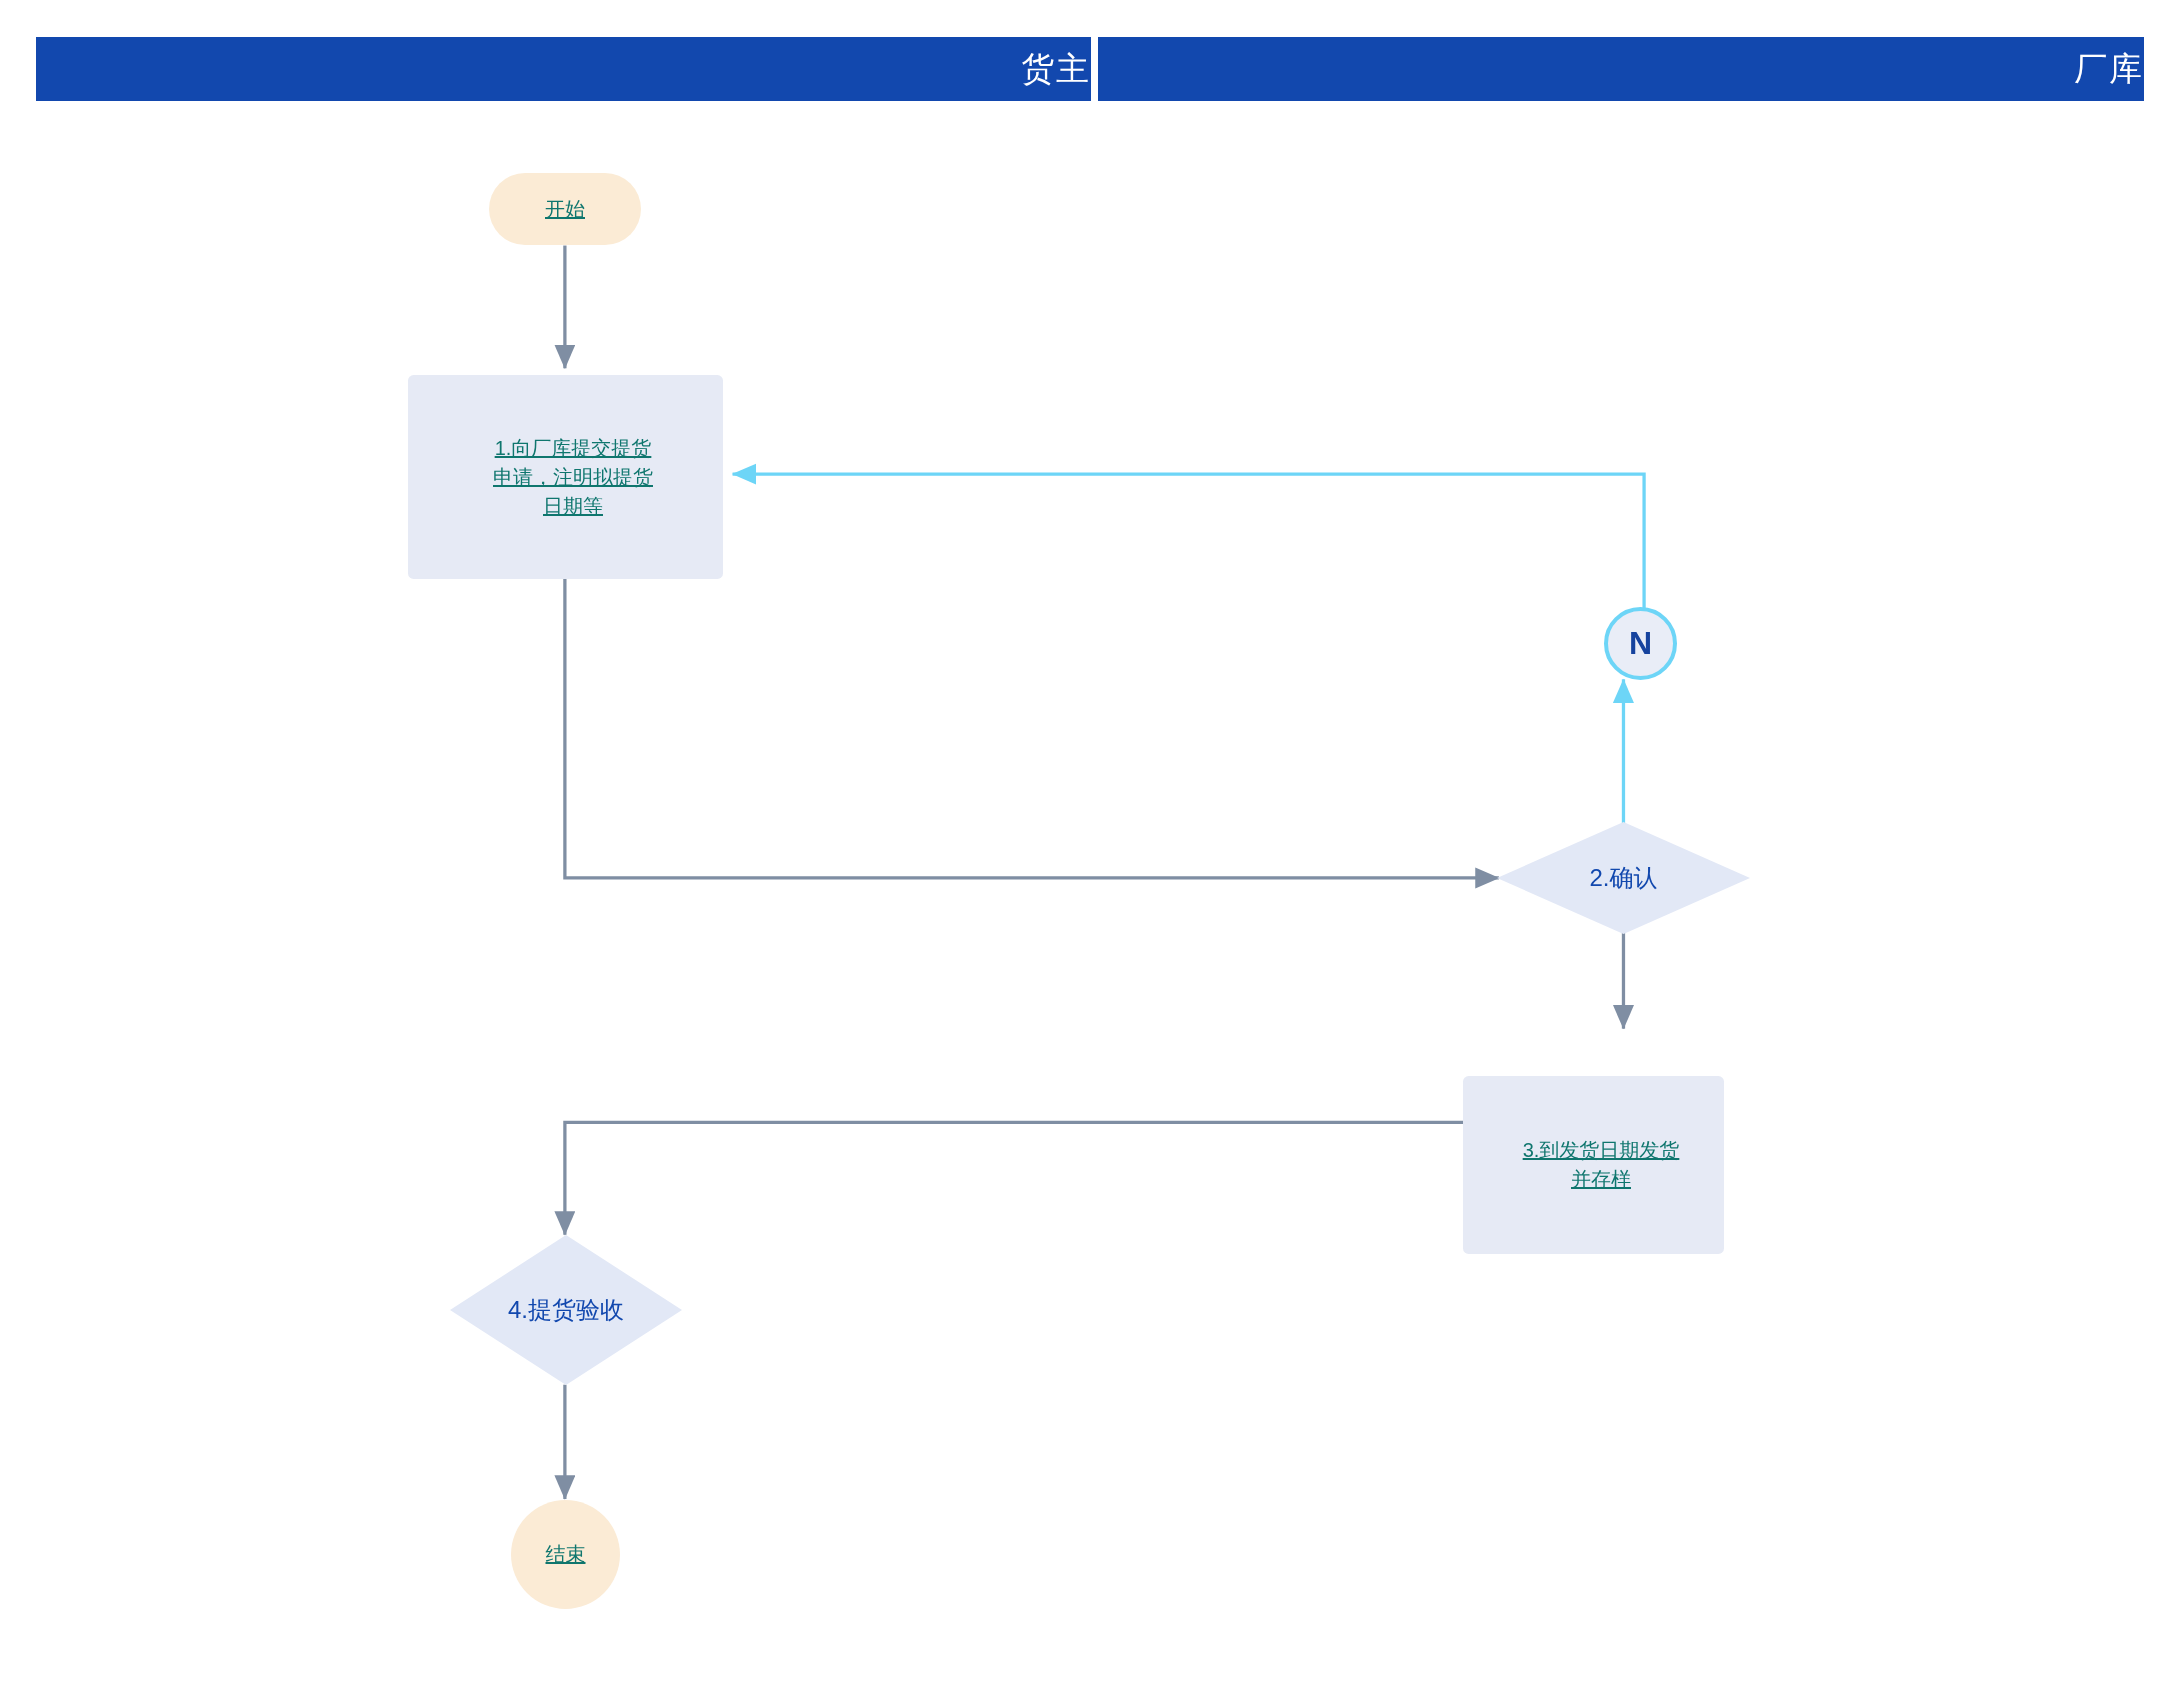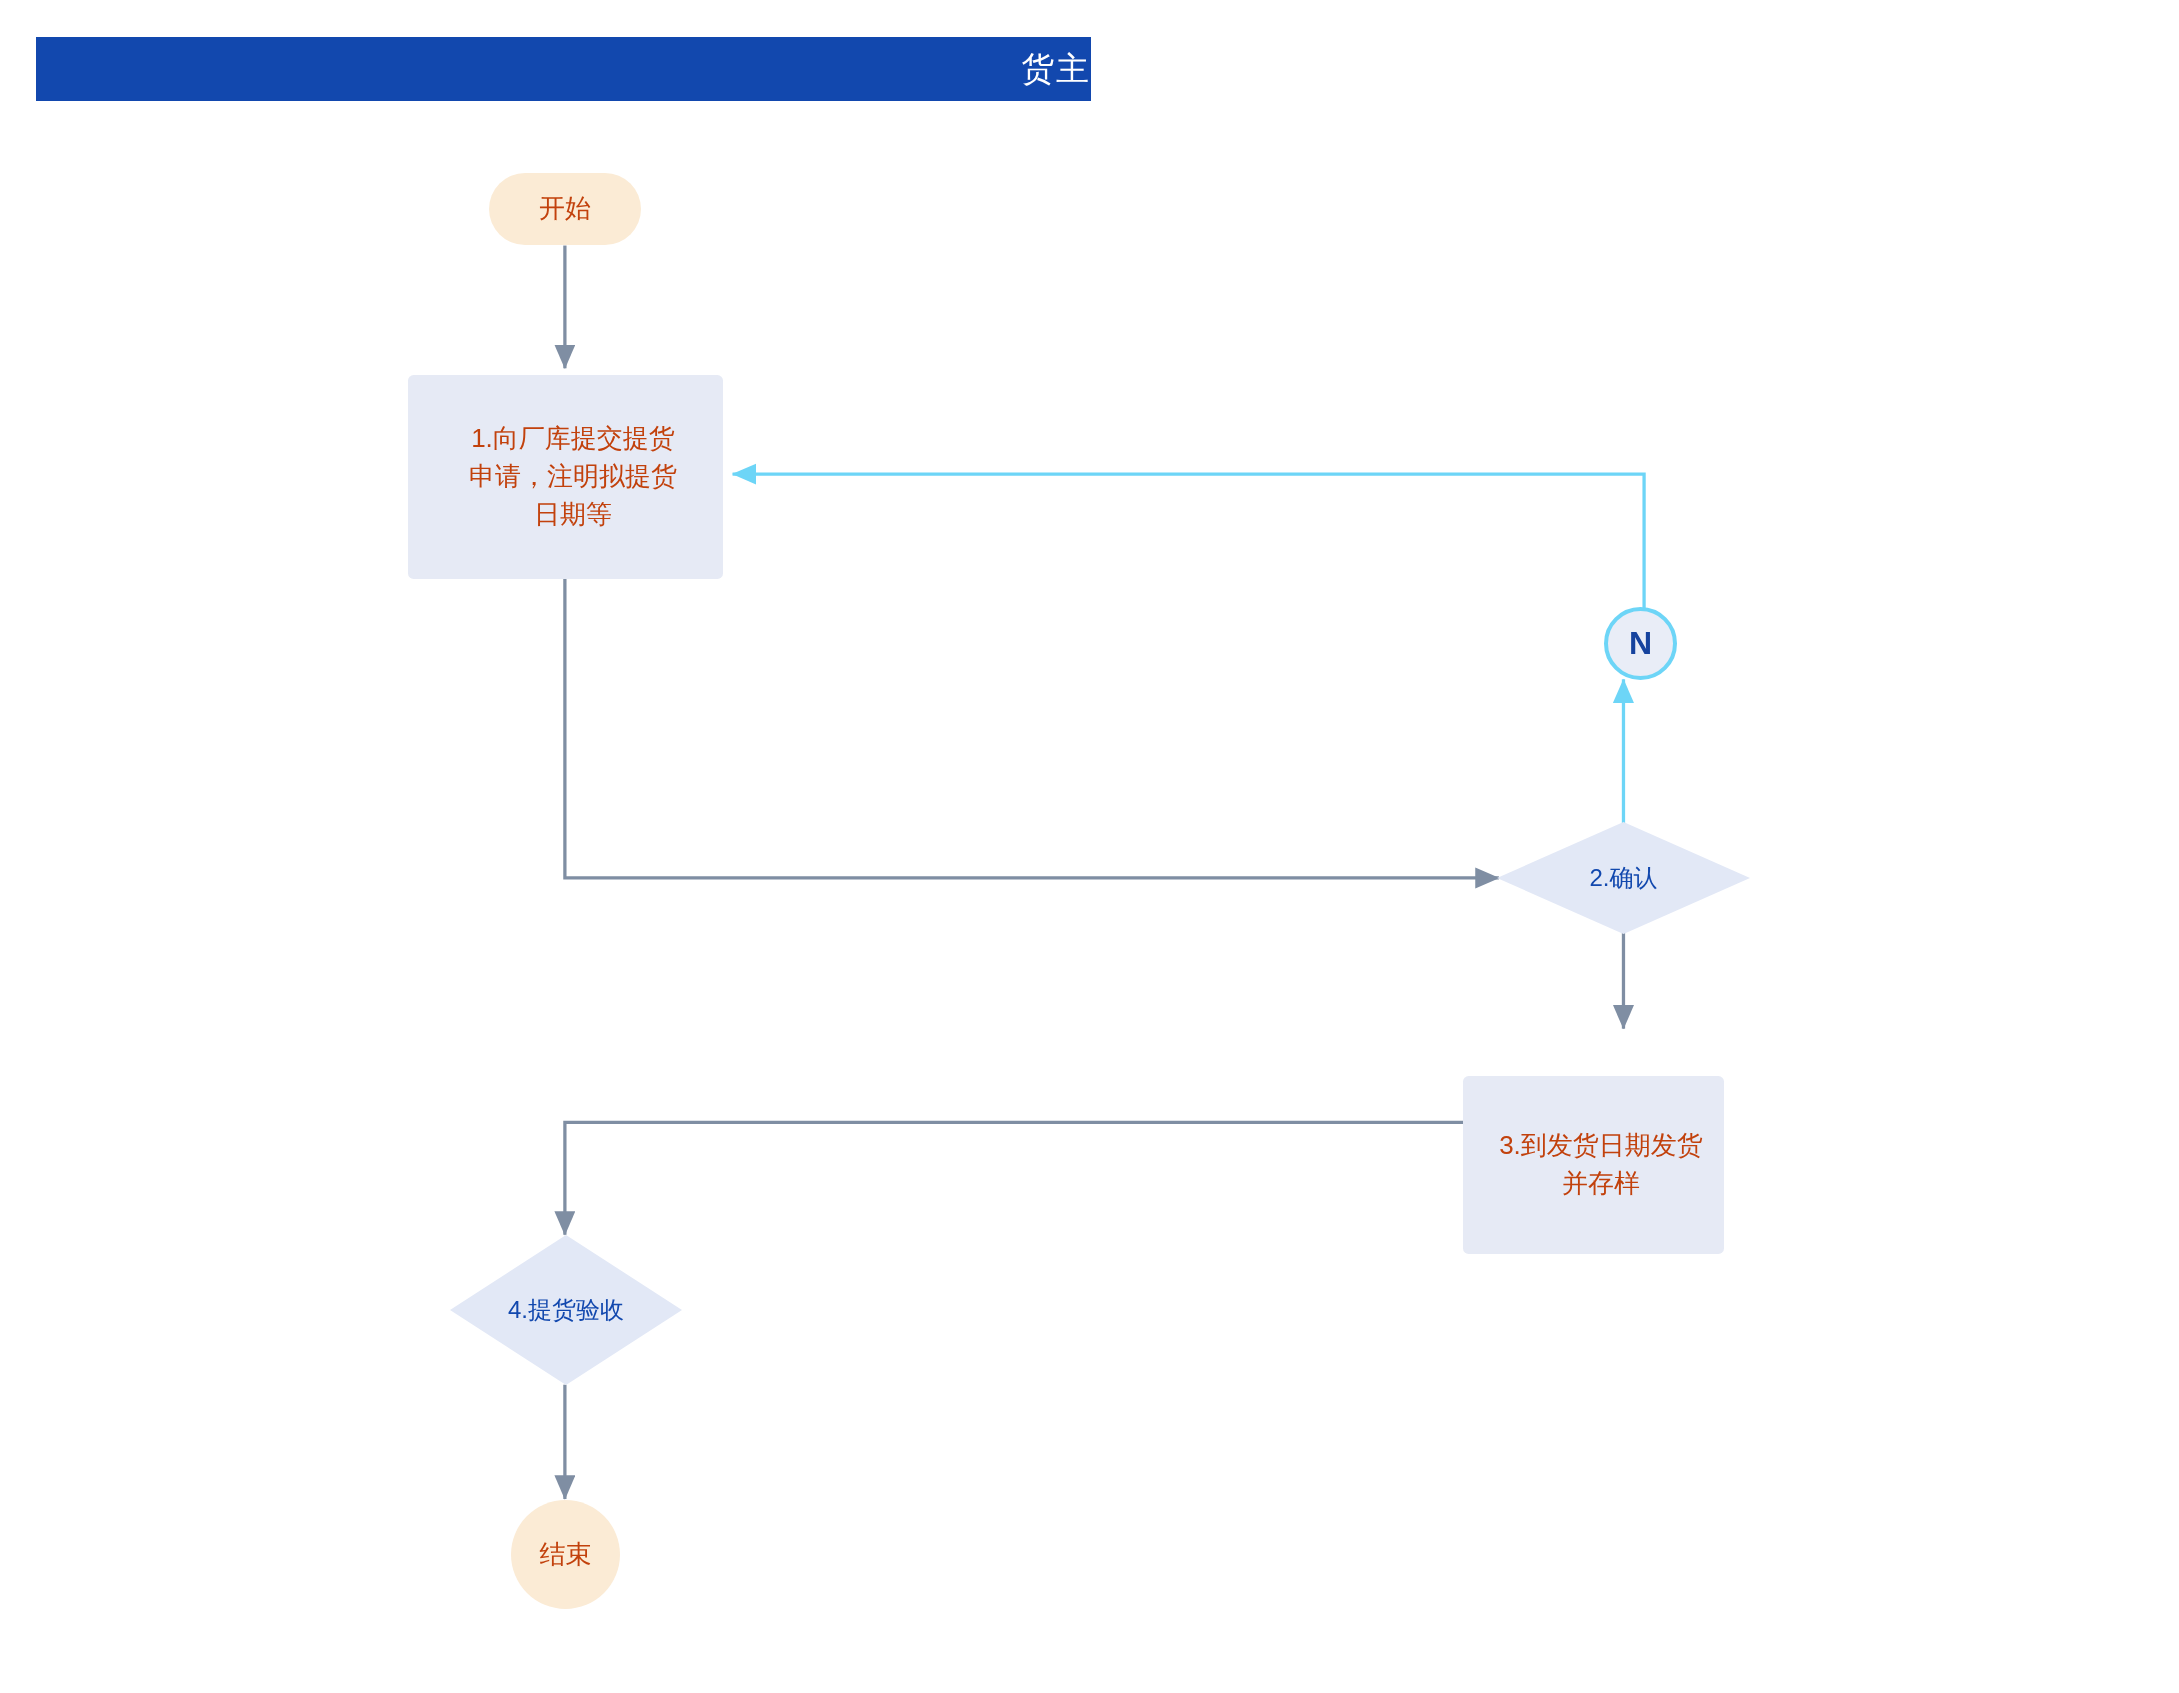--- a/index.html
+++ b/index.html
@@ -39,23 +39,24 @@
   #lane-depot  { left: 1098px; width: 1046px; }
 
   
   .node {
     position: absolute;
     box-sizing: border-box;
     display: flex;
     align-items: center;
     justify-content: center;
     text-align: center;
-    color: #c2410c;
-    font-size: 26px;
+    color: #0f766e;
+    font-size: 20px;
     line-height: 1.45;
+    text-decoration: underline;
   }
 
   .terminator {
     background: #FBEBD5;
     border-radius: 36px;
   }
   .terminator.round { border-radius: 50%; }
 
   .process {
     background: #E6EAF5;
@@ -106,20 +107,23 @@
     pointer-events: none;
   }
 </style>
 </head>
 <body>
 
 <div id="canvas">
 
   <div class="lane-header" id="lane-owner">
     <span>货主</span>
+  </div>
+  <div class="lane-header" id="lane-depot">
+    <span>厂库</span>
   </div>
 
   <svg id="edges" viewBox="0 0 2326 1807" xmlns="http://www.w3.org/2000/svg">
     <defs>
       <marker id="arrow-gray" markerWidth="9" markerHeight="9" refX="7.2" refY="3.2" orient="auto" markerUnits="strokeWidth">
         <path d="M0,0 L7.4,3.2 L0,6.4 z" fill="#7F8EA3"></path>
       </marker>
       <marker id="arrow-cyan" markerWidth="9" markerHeight="9" refX="7.2" refY="3.2" orient="auto" markerUnits="strokeWidth">
         <path d="M0,0 L7.4,3.2 L0,6.4 z" fill="#6DD5F7"></path>
       </marker>

